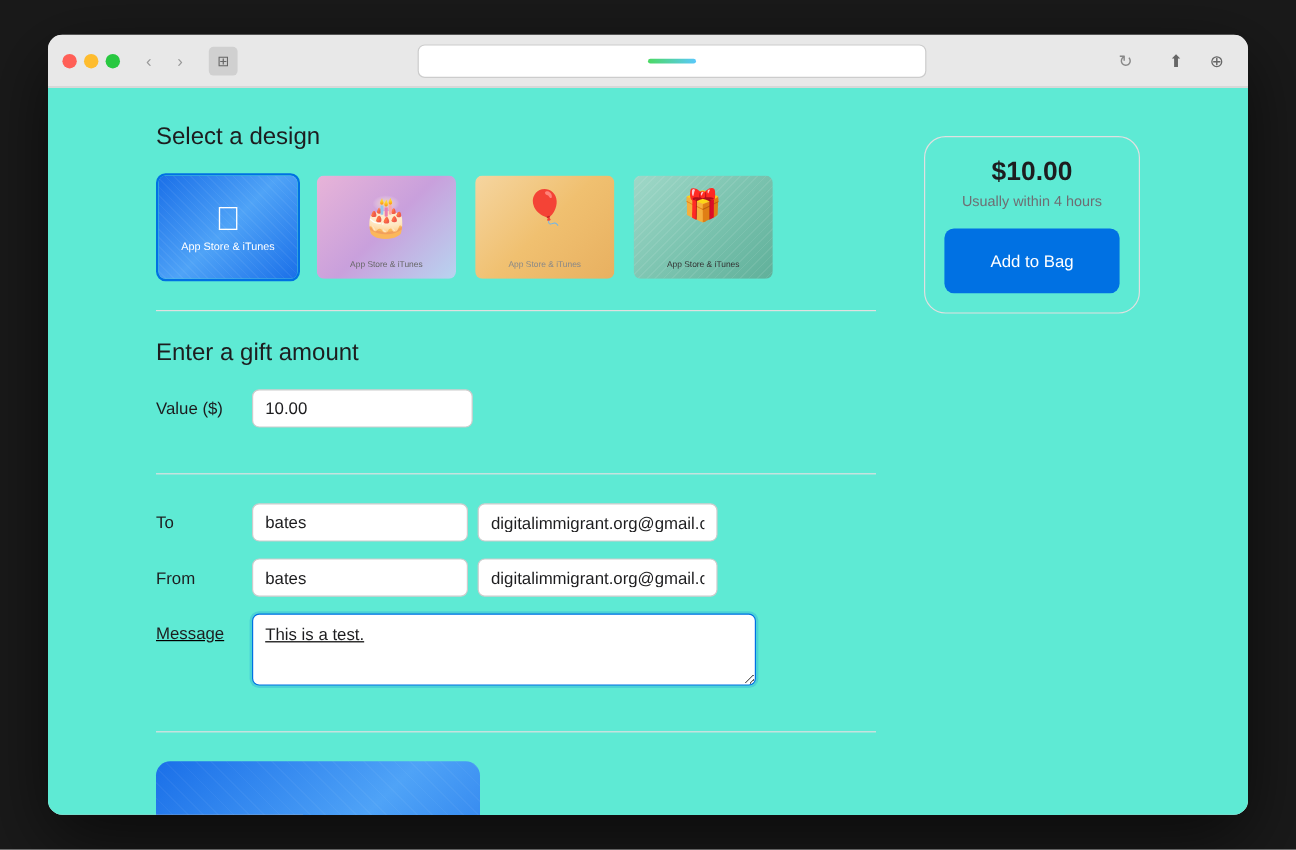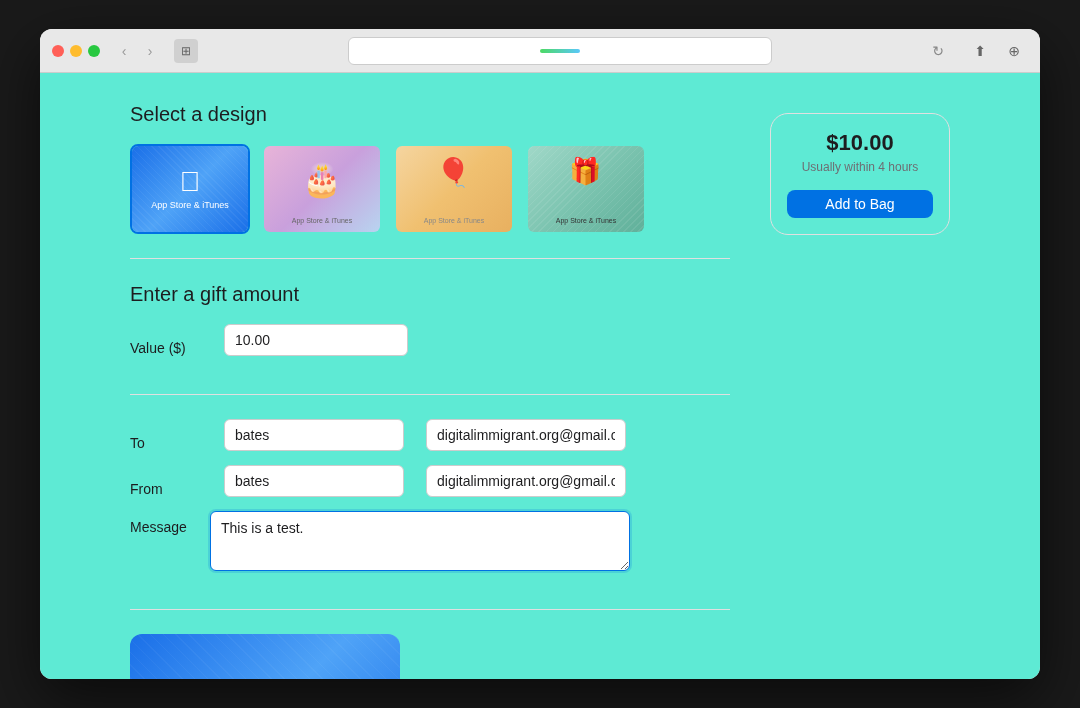--- a/index.html
+++ b/index.html
@@ -332,23 +332,22 @@
     .card-gifts-label {
       font-size: 7px;
       color: #333;
       text-align: center;
       z-index: 1;
     }
 
     
     .form-row {
       display: flex;
-      align-items: flex-end;
+      align-items: center;
       margin-bottom: 14px;
-      gap: 14px;
     }
 
     .form-label {
       width: 80px;
       font-size: 14px;
       color: #1d1d1f;
       flex-shrink: 0;
     }
 
     .form-input {
@@ -382,20 +381,21 @@
       resize: vertical;
       width: 420px;
       height: 60px;
       box-shadow: 0 0 0 2px rgba(0,113,227,0.2);
     }
 
     .form-message-row {
       display: flex;
       align-items: flex-start;
       margin-bottom: 14px;
+      text-decoration: underline;
     }
 
     .form-message-label {
       width: 80px;
       font-size: 14px;
       color: #1d1d1f;
       flex-shrink: 0;
       padding-top: 8px;
     }
 
@@ -453,21 +453,21 @@
     }
 
     .price-delivery {
       font-size: 12px;
       color: #6e6e73;
       margin-bottom: 16px;
     }
 
     .add-to-bag-btn {
       width: 100%;
-      height: 28px;
+      height: 54px;
       background: #0071e3;
       color: white;
       border: none;
       border-radius: 8px;
       font-size: 14px;
       font-weight: 500;
       cursor: pointer;
       font-family: inherit;
     }
 

